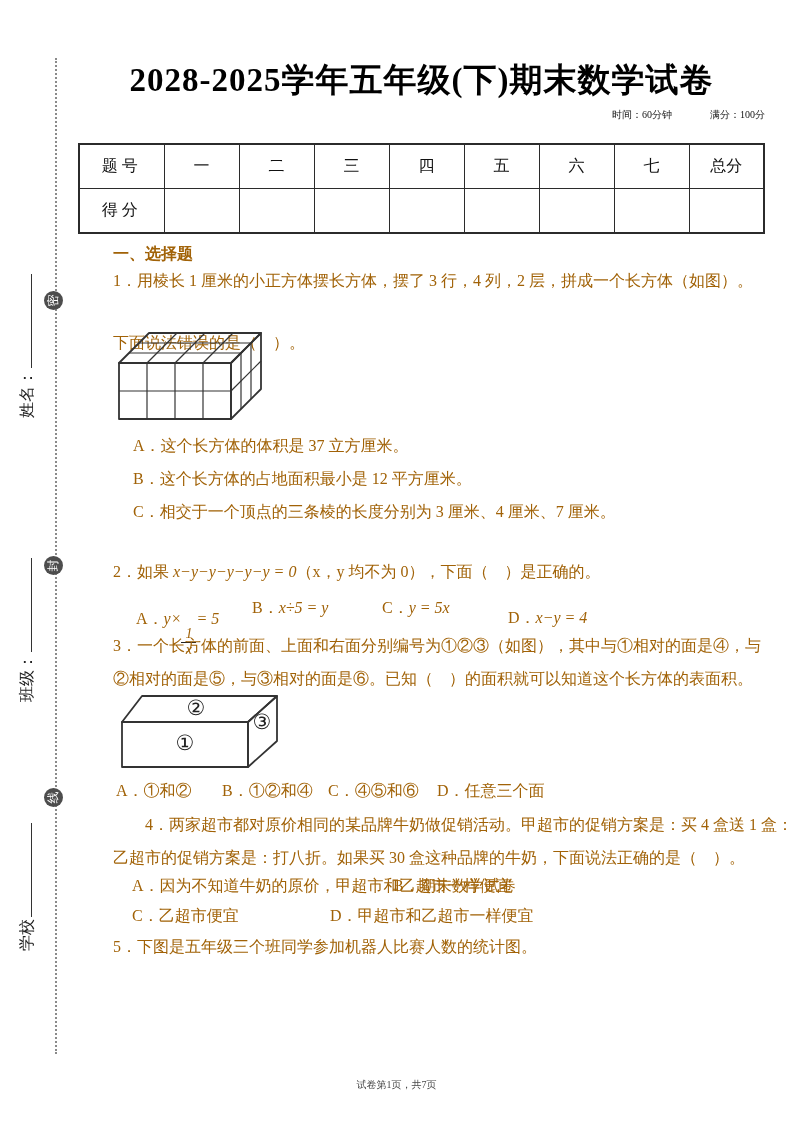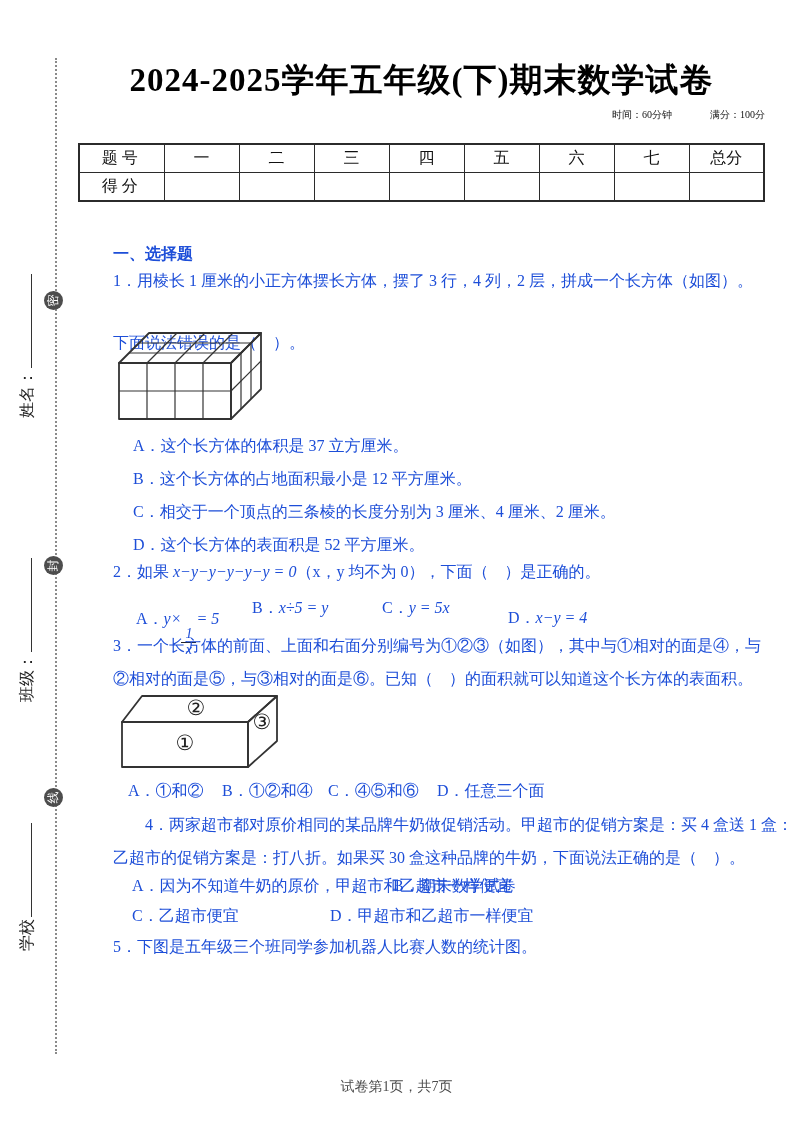--- a/index.html
+++ b/index.html
@@ -21,41 +21,41 @@
   
   .title{position:absolute;left:78px;right:28px;top:58px;text-align:center;
          font-size:33px;font-weight:bold;letter-spacing:1px;color:#000;}
   .meta{position:absolute;top:108px;right:28px;font-size:10px;color:#111;}
   .meta .gap{display:inline-block;width:38px;}
 
   
   .score-table{position:absolute;left:78px;top:143px;border-collapse:collapse;
                table-layout:fixed;width:687px;}
   .score-table td{border:1.5px solid #2b2b2b;height:27px;text-align:center;
-                  font-size:16px;padding:0;color:#111;}
+                  font-size:16px;padding:8px;color:#111;}
   .score-table .lbl{letter-spacing:4px;}
   .score-table{border:2.5px solid #2b2b2b;}
 
   
-  .line{position:absolute;font-size:16px;white-space:nowrap;color:#1d4ed8;}
+  .line{position:absolute;font-size:16px;white-space:nowrap;color:#a16207;}
   .bold{font-weight:bold;}
   .math{font-style:italic;font-family:"Liberation Serif","DejaVu Serif",serif;}
   .frac{display:inline-flex;flex-direction:column;align-items:center;
         vertical-align:-14px;line-height:1.05;font-size:14px;}
   .frac .num{border-bottom:1.2px solid #222;padding:0 4px;}
 
   
   .fig{position:absolute;}
   .fig svg{display:block;}
   .fig-label{position:absolute;font-size:21px;color:#222;
              transform:translate(-50%,-54%);font-style:normal;}
 
   
   .footer{position:absolute;left:0;right:0;top:1078px;text-align:center;
-          font-size:14px;color:#4a4a4a;}
+          font-size:10px;color:#4a4a4a;}
 </style>
 </head>
 <body>
 
 <div class="page">
 
   <div class="seal-dotted"></div>
 
   <div class="seal-badge" style="left:44px;top:291px;">密</div>
   <div class="seal-badge" style="left:44px;top:556px;">封</div>
@@ -64,21 +64,21 @@
   <div class="seal-label" style="left:-59px;top:320px;width:174px;">
     <span>姓名：</span><span class="blank-line"></span>
   </div>
   <div class="seal-label" style="left:-51px;top:612px;width:158px;">
     <span>班级：</span><span class="blank-line"></span>
   </div>
   <div class="seal-label" style="left:-47px;top:865px;width:150px;">
     <span>学校</span><span class="blank-line"></span>
   </div>
 
-  <div class="title">2024-2025学年五年级(下)期末数学试卷</div>
+  <div class="title">2028-2025学年五年级(下)期末数学试卷</div>
   <div class="meta">
     <span>时间：60分钟</span><span class="gap"></span><span>满分：100分</span>
   </div>
 
   <table class="score-table">
     <colgroup>
       <col style="width:85px">
         <col>
         <col>
         <col>
@@ -139,22 +139,21 @@
         <polygon points="114,32 144,2 144,58 114,88" stroke-width="1.8"></polygon>
         <line x1="114" y1="60" x2="144" y2="30"></line>
         <line x1="124" y1="22" x2="124" y2="78"></line>
         <line x1="134" y1="12" x2="134" y2="68"></line>
       </g>
     </svg>
   </div>
 
   <div class="line" style="left:133px;top:436px;">A．这个长方体的体积是 37 立方厘米。</div>
   <div class="line" style="left:133px;top:469px;">B．这个长方体的占地面积最小是 12 平方厘米。</div>
-  <div class="line" style="left:133px;top:502px;">C．相交于一个顶点的三条棱的长度分别为 3 厘米、4 厘米、2 厘米。</div>
-  <div class="line" style="left:133px;top:535px;">D．这个长方体的表面积是 52 平方厘米。</div>
+  <div class="line" style="left:133px;top:502px;">C．相交于一个顶点的三条棱的长度分别为 3 厘米、4 厘米、7 厘米。</div>
 
   <div class="line" style="left:113px;top:562px;">
     <span>2．如果 </span><span class="math">x−y−y−y−y−y = 0</span><span>（x，y 均不为 0），下面（　）是正确的。</span>
   </div>
 
   <div class="line" style="left:136px;top:598px;margin-top:11px;">
     <span>A．</span><span class="math">y×</span><span class="frac math">
         <span class="num">1</span>
         <span class="den">x</span>
       </span><span class="math">= 5</span>
@@ -178,21 +177,21 @@
         <rect x="2" y="28" width="126" height="45"></rect>
         <polygon points="2,28 22,2 157,2 128,28"></polygon>
         <polygon points="128,28 157,2 157,47 128,73"></polygon>
       </g>
     </svg>
     <span class="fig-label" style="left:65px;top:50px;">①</span>
     <span class="fig-label" style="left:76px;top:15px;">②</span>
     <span class="fig-label" style="left:142px;top:29px;">③</span>
   </div>
 
-  <div class="line" style="left:128px;top:781px;">A．①和②</div>
+  <div class="line" style="left:116px;top:781px;">A．①和②</div>
   <div class="line" style="left:222px;top:781px;">B．①②和④</div>
   <div class="line" style="left:328px;top:781px;">C．④⑤和⑥</div>
   <div class="line" style="left:437px;top:781px;">D．任意三个面</div>
 
   <div class="line" style="left:113px;top:815px;margin-left:32px;">4．两家超市都对原价相同的某品牌牛奶做促销活动。甲超市的促销方案是：买 4 盒送 1 盒：</div>
   <div class="line" style="left:113px;top:848px;">乙超市的促销方案是：打八折。如果买 30 盒这种品牌的牛奶，下面说法正确的是（　）。</div>
   <div class="line" style="left:132px;top:876px;">A．因为不知道牛奶的原价，甲超市和乙超市一样便宜</div>
   <div class="line" style="left:393px;top:876px;">B．期末数学试卷</div>
   <div class="line" style="left:132px;top:906px;">C．乙超市便宜</div>
   <div class="line" style="left:330px;top:906px;">D．甲超市和乙超市一样便宜</div>

